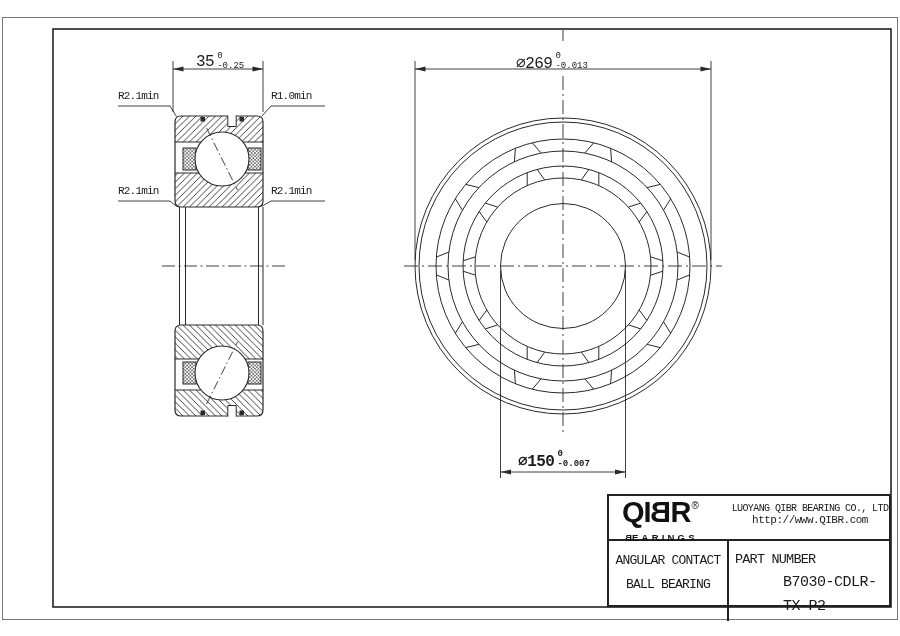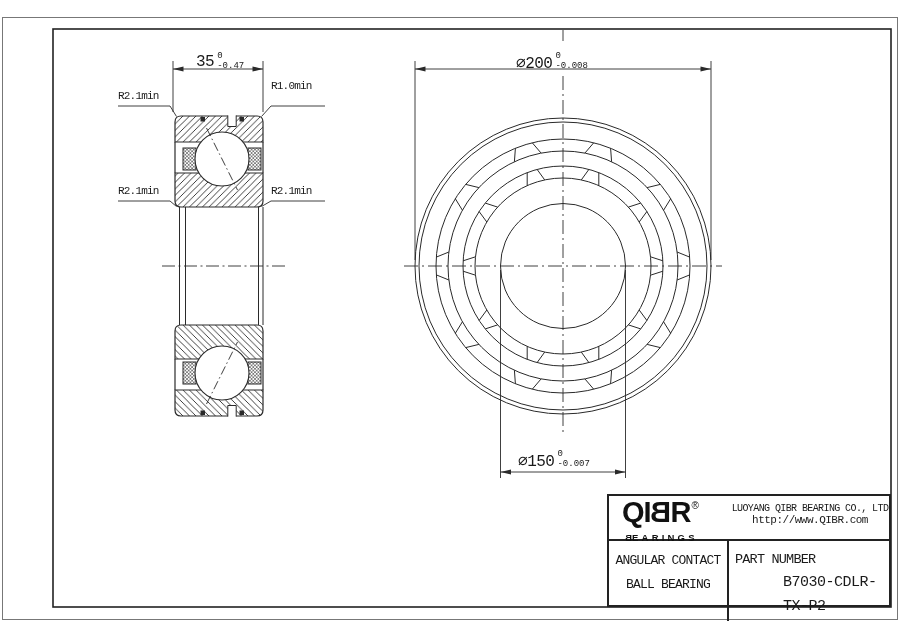--- a/index.html
+++ b/index.html
@@ -163,39 +163,39 @@
       <line x1="271" y1="106" x2="325" y2="106"></line>
       <line x1="271" y1="106" x2="261.5" y2="116.5"></line>
       <line x1="118" y1="201" x2="170" y2="201"></line>
       <line x1="170" y1="201" x2="176.5" y2="206.5"></line>
       <line x1="271" y1="201" x2="325" y2="201"></line>
       <line x1="271" y1="201" x2="261.5" y2="206.5"></line>
     </g>
   </svg>
 
   <div class="t rlabel" style="left:118px;top:90px;">R2.1min</div>
-  <div class="t rlabel" style="left:271px;top:80px;font-family:Liberation Mono, monospace;">R1.0min</div>
+  <div class="t rlabel" style="left:271px;top:90px;font-family:Liberation Mono, monospace;">R1.0min</div>
   <div class="t rlabel" style="left:118px;top:185px;">R2.1min</div>
   <div class="t rlabel" style="left:271px;top:185px;">R2.1min</div>
 
   <div class="t dim" style="left:196px;top:45px;">
     <span>35</span>
     <span class="tolstack">
       <span>0</span>
-      <span>-0.47</span>
+      <span>-0.25</span>
     </span>
   </div>
   <div class="t dim" style="left:516px;top:45px;">
-    <span>⌀200</span>
+    <span>⌀269</span>
     <span class="tolstack">
       <span>0</span>
-      <span>-0.008</span>
+      <span>-0.013</span>
     </span>
   </div>
-  <div class="t dim" style="left:518px;top:443px;">
+  <div class="t dim" style="left:518px;top:443px;font-weight:bold;">
     <span>⌀150</span>
     <span class="tolstack">
       <span>0</span>
       <span>-0.007</span>
     </span>
   </div>
 
   <div class="tblock">
     <div class="tb-row1">
       <div class="logo-cell">

